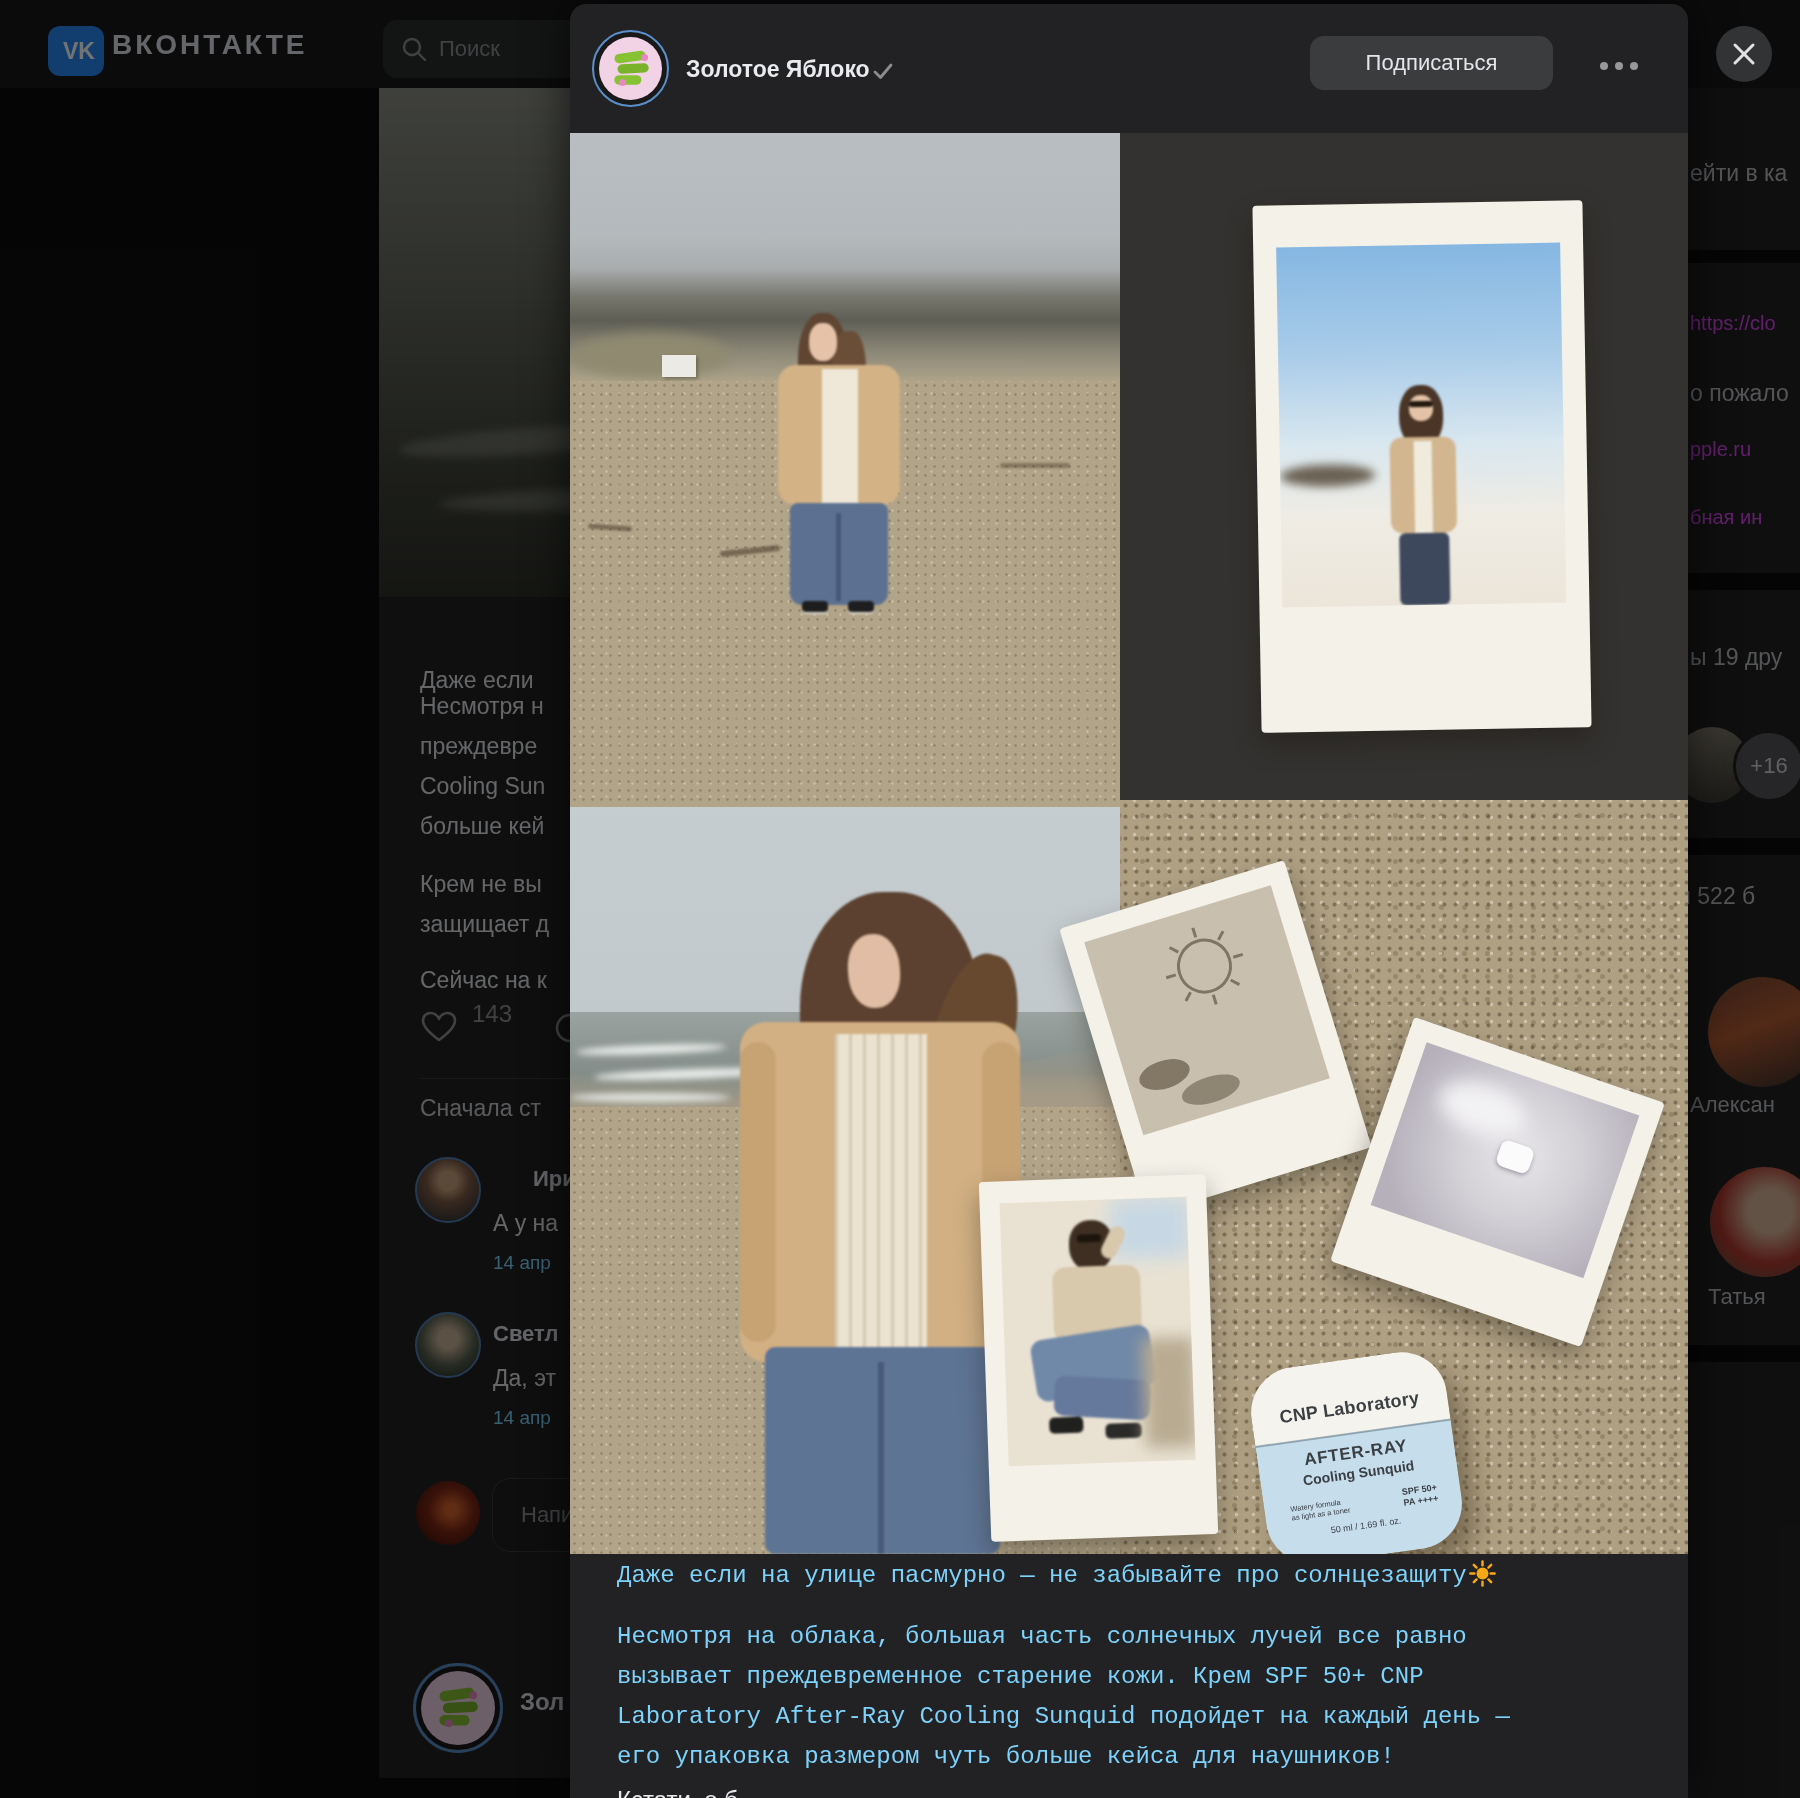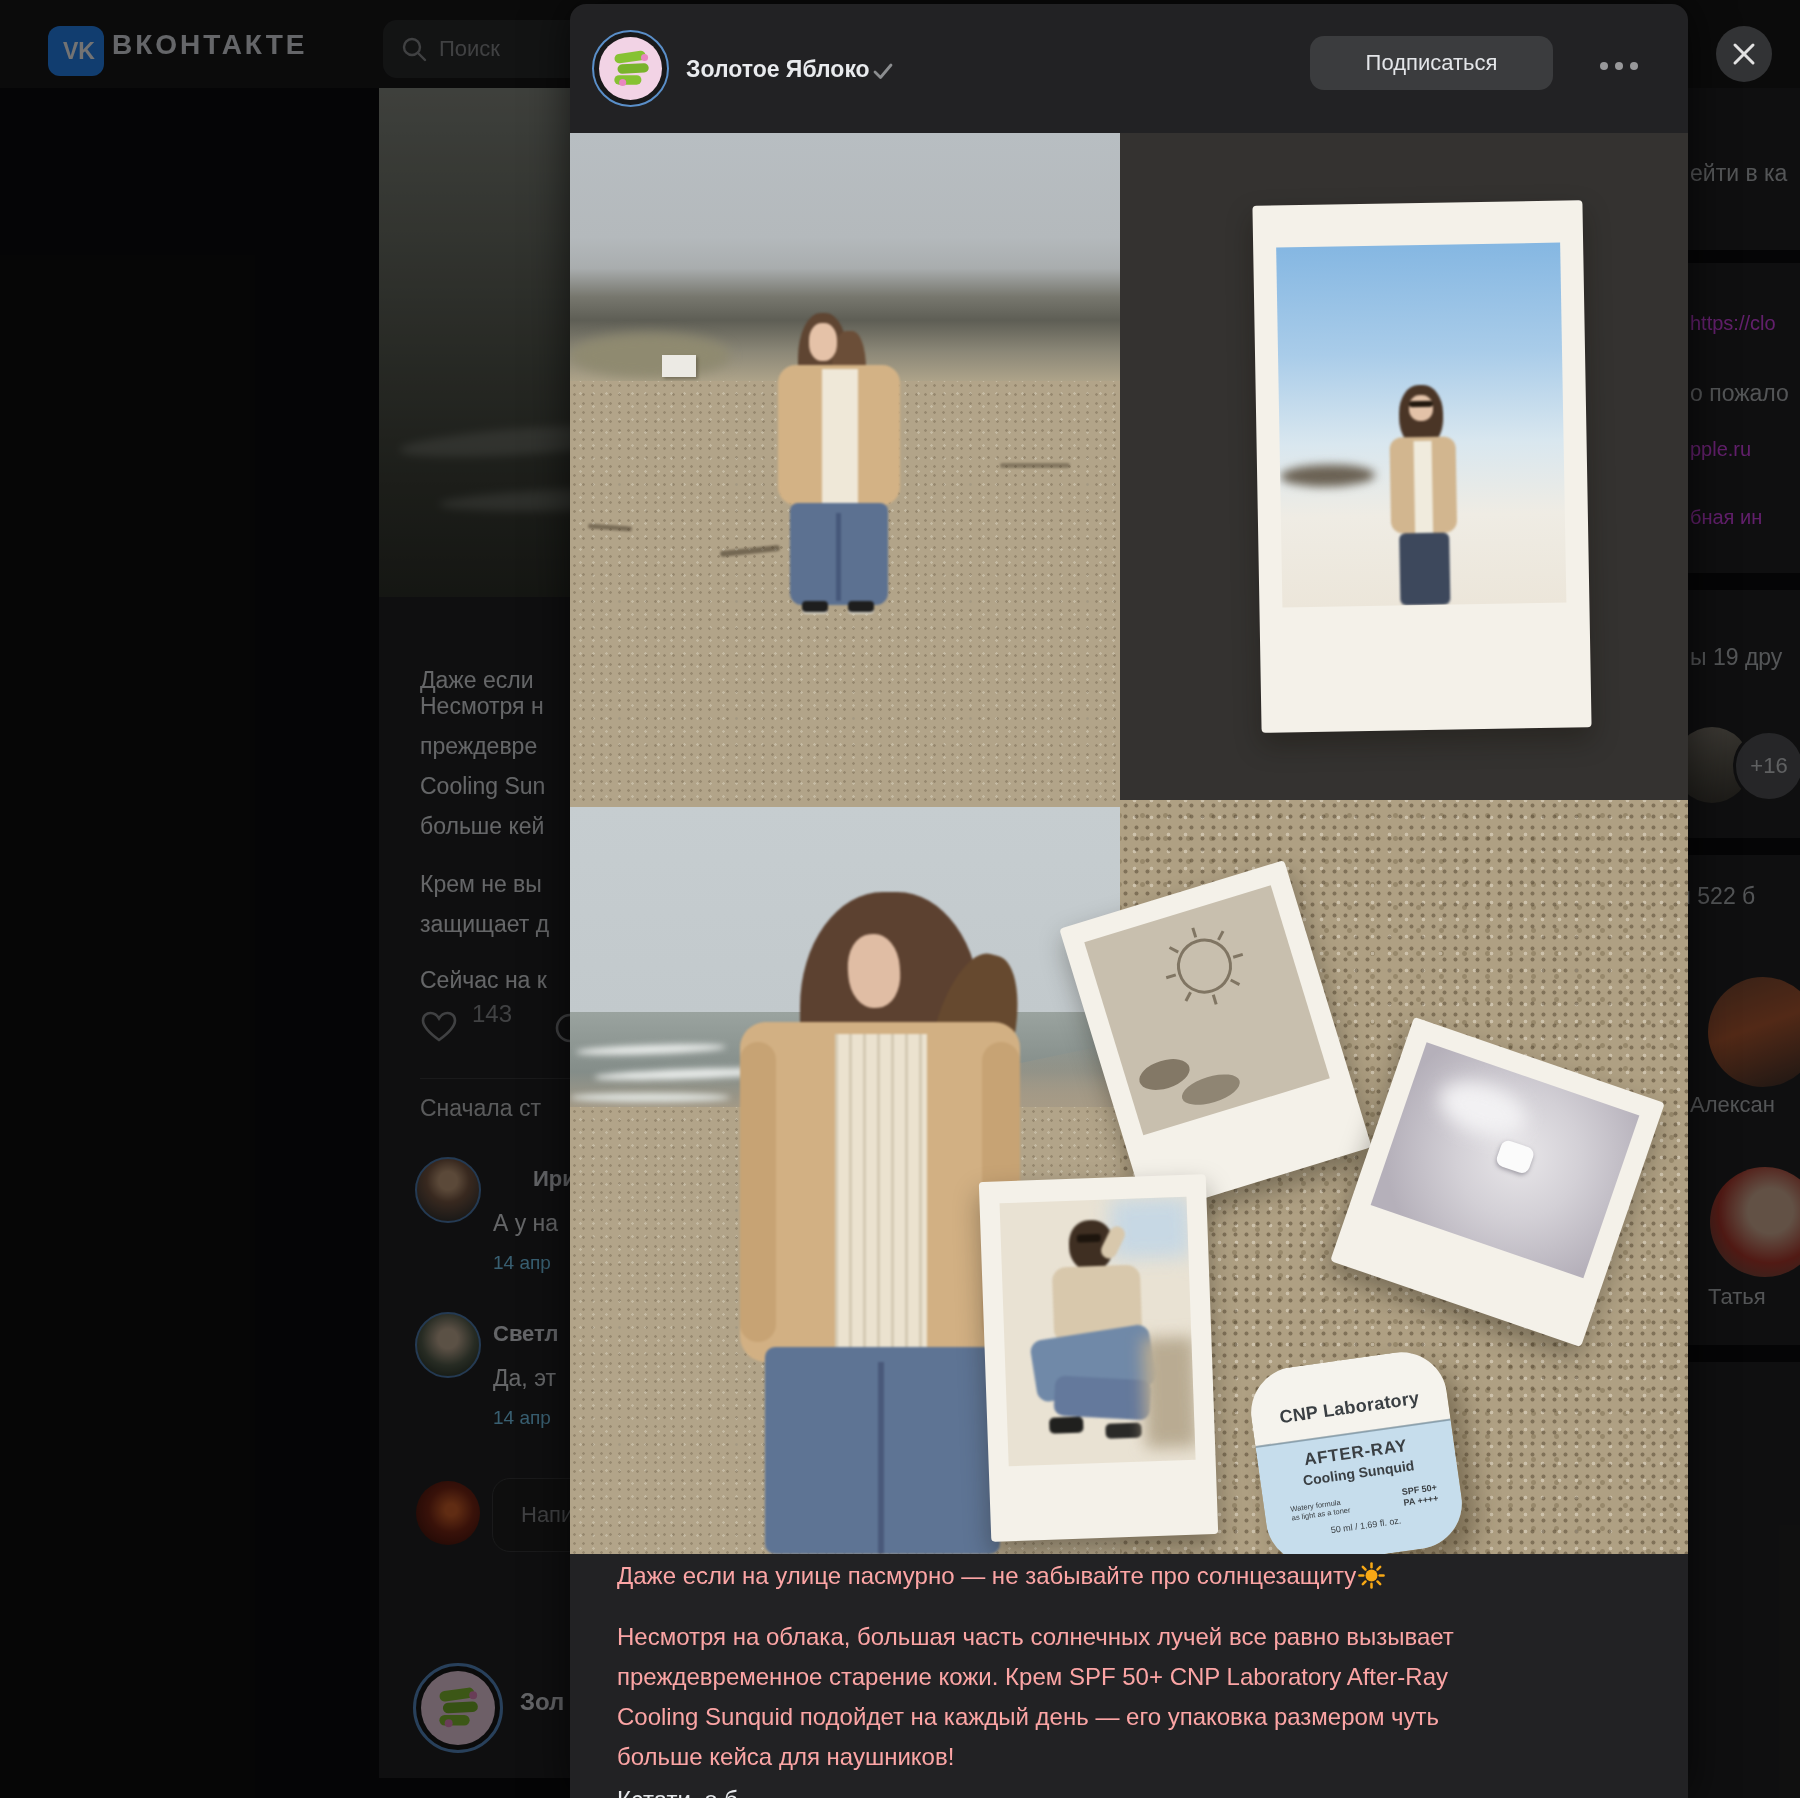--- a/index.html
+++ b/index.html
@@ -58,21 +58,21 @@
     background-size:9px 9px,13px 13px;background-position:0 0,4px 6px;}
   .sand-coarse{background-color:#afa083;background-image:
     radial-gradient(rgba(70,56,36,.45) 1.6px,transparent 2.4px),
     radial-gradient(rgba(255,250,238,.38) 1.4px,transparent 2.2px),
     radial-gradient(rgba(96,80,52,.30) 2px,transparent 3px);
     background-size:11px 11px,17px 17px,23px 23px;background-position:0 0,6px 9px,11px 4px;}
   .polaroid{position:absolute;background:#f4f1e9;border-radius:4px;box-shadow:0 12px 26px rgba(20,16,8,.35);}
   .figure{position:absolute;filter:blur(1.1px);}
   .shape{position:absolute;}
   
-  #caption{left:47px;top:1553px;width:980px;color:#fca5a5;}
+  #caption{left:47px;top:1553px;width:980px;color:#7dd3fc;font-family:Liberation Mono, monospace;}
   #cap-line1{font-size:24px;line-height:38px;white-space:nowrap;}
   #cap-body{margin-top:22px;font-size:24px;line-height:40px;max-width:905px;}
   #cap-cut{position:absolute;left:47px;top:1782px;font-size:24px;color:#e7e9ec;white-space:nowrap;}
   
   #cnp{position:absolute;left:138px;top:559px;width:197px;height:198px;transform:rotate(-8deg);
     border-radius:46px;overflow:hidden;box-shadow:12px 18px 26px rgba(58,46,26,.45);}
   #cnp .cap{position:absolute;left:0;top:0;width:197px;height:74px;background:#f5f3ed;}
   #cnp .body{position:absolute;left:0;top:74px;width:197px;height:124px;background:#c6ddec;}
   #cnp .seam{position:absolute;left:0;top:73px;width:197px;height:2px;background:rgba(110,135,150,.65);}
   .cnp-t{position:absolute;width:197px;text-align:center;color:#3a3f43;}

